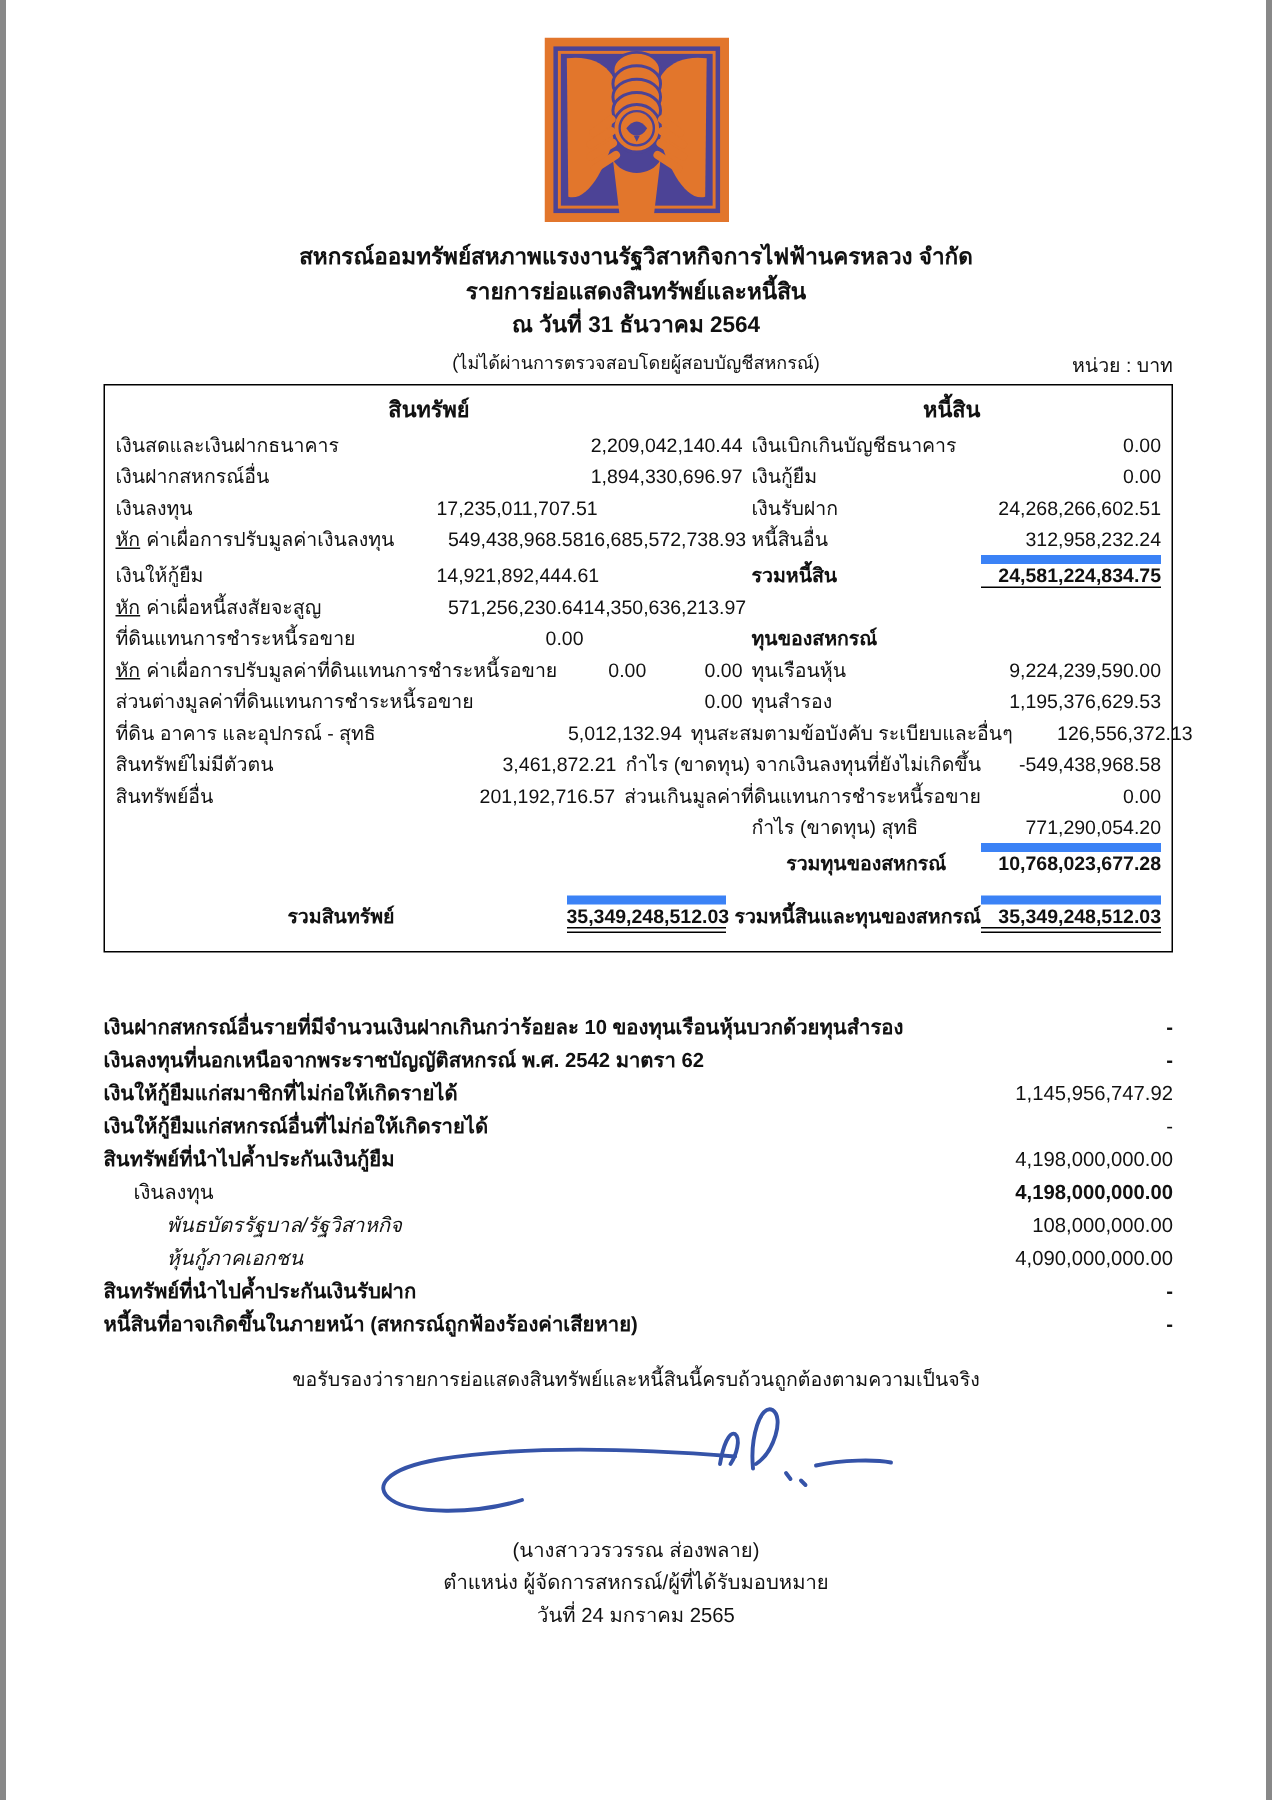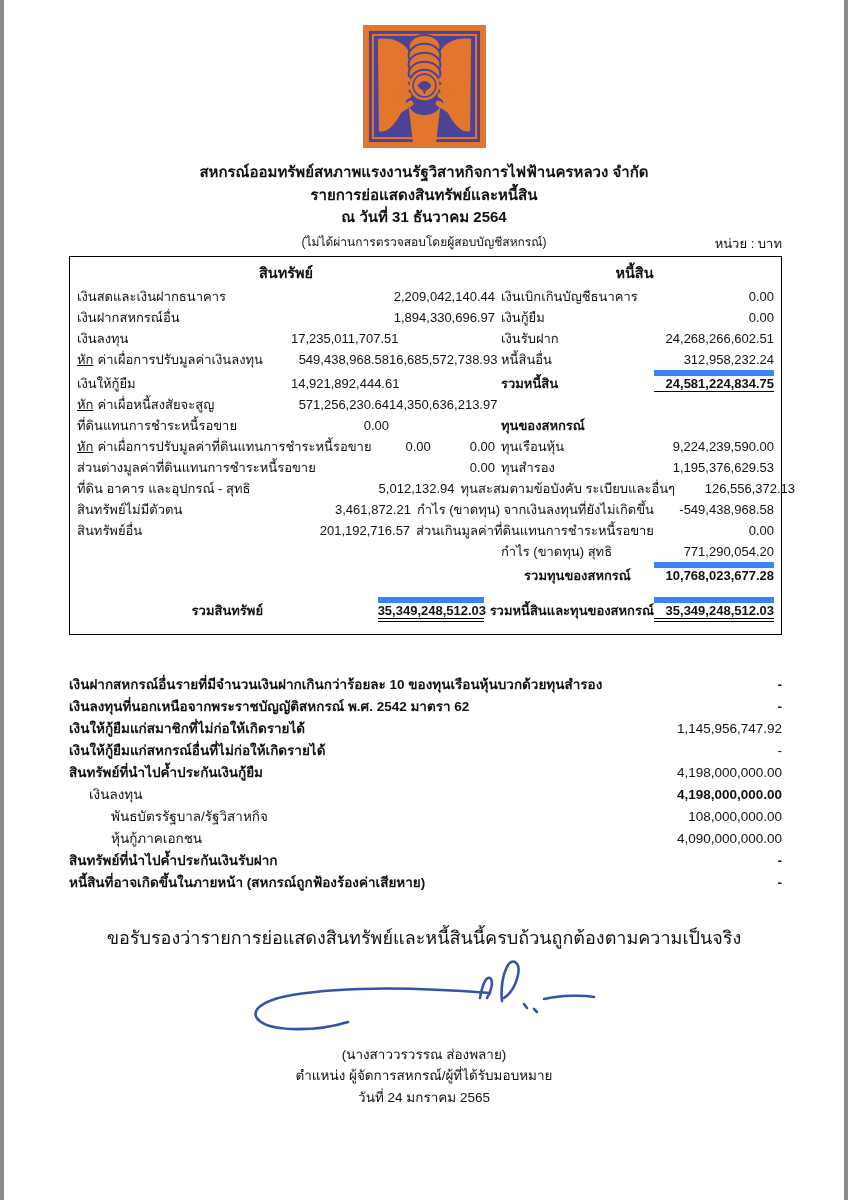--- a/index.html
+++ b/index.html
@@ -37,23 +37,23 @@
   .tl { border-top:6px solid #3b82f6; }
   .bl { border-bottom:1px solid #000; }
   .dbl { border-bottom:4px double #000; }
   .last-row { margin-top:11px; }
 
   .notes { margin:38px 62px 0 65px; font-size:13.5px; }
   .nrow { display:flex; min-height:19.8px; align-items:baseline; }
   .nlbl { flex:1; white-space:nowrap; }
   .nval { width:170px; text-align:right; white-space:nowrap; }
   .ind1 { padding-left:20px; }
-  .ind2 { padding-left:42px; }
-
-  .cert { text-align:center; margin-top:30px; font-size:18px; }
+  .ind2 { padding-left:42px;font-style:italic; }
+
+  .cert { text-align:center; margin-top:16px; font-size:13px; }
   .sig-area { text-align:center; margin-top:2px; }
   .sig-lines { font-size:13.5px; line-height:1.62; text-align:center; margin-top:-6px; }
 </style>
 </head>
 <body>
 
 <div class="page">
 
   <div class="logo-wrap">
     <svg width="123" height="123" viewBox="0 0 124 124">

